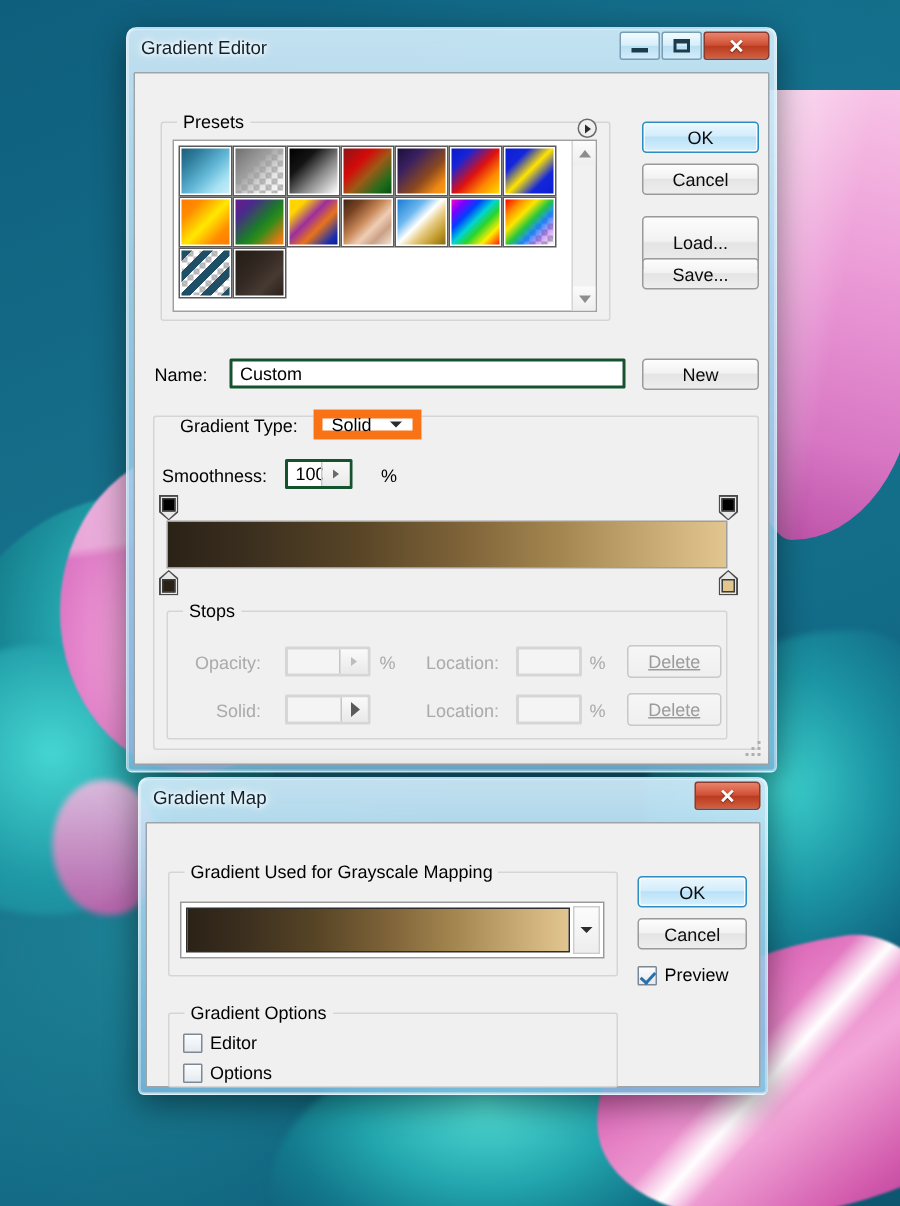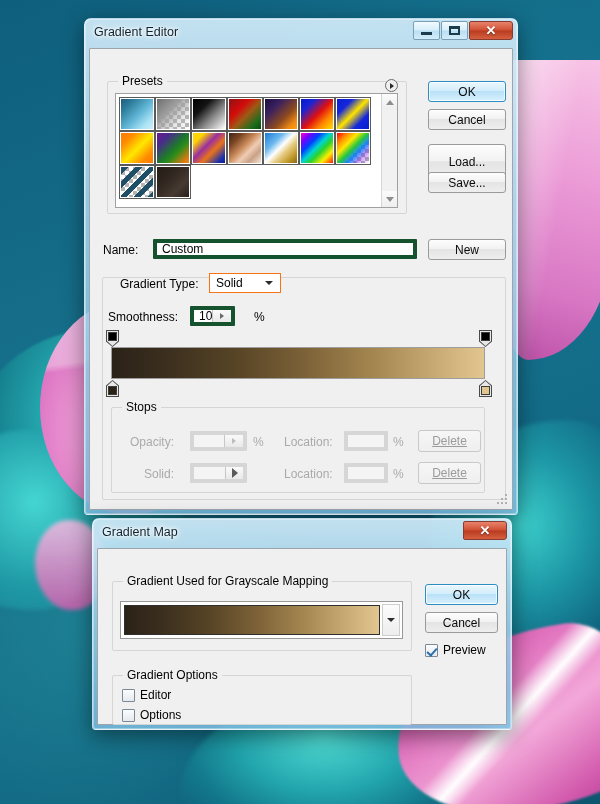--- a/index.html
+++ b/index.html
@@ -170,42 +170,42 @@
   .btn.default {
     border:1px solid #2c8dc2;
     background:linear-gradient(180deg,#eaf7fe 0%, #d4edfb 45%, #b9e1f7 50%, #d8f0fd 100%);
     box-shadow:inset 0 0 0 1px rgba(255,255,255,.8);
   }
   .btn.disabled { color:#9b9b9b; border-color:#c8c8c8;
     background:linear-gradient(180deg,#f6f6f6,#efefef);text-decoration:underline; }
 
   .field {
     position:absolute; background:#fff;
-    border:4px solid #14532d;
+    border:2px solid #14532d;
     border-radius:1px;
     font-size:12px; color:#000;
     display:flex; align-items:center;
     padding-left:5px;
   }
   .field.disabled { background:#f4f4f4; border-color:#d6d6d6; color:#b5b5b5; }
   .lbl { position:absolute; font-size:12px; color:#000; white-space:nowrap; }
   .lbl.dim { color:#aaaaaa; }
 
   .spin {
     position:absolute; width:19px; top:0; bottom:0; right:0;
     border-left:1px solid #c6c6c6;
     background:linear-gradient(180deg,#fafafa,#e9e9e9);
     display:flex; align-items:center; justify-content:center;
   }
   .tri-right { width:0;height:0;border-left:4px solid #6a6a6a;border-top:3px solid transparent;border-bottom:3px solid transparent; }
   .tri-right.dim { border-left-color:#bdbdbd; }
   .tri-down { width:0;height:0;border-top:4px solid #2b2b2b;border-left:4px solid transparent;border-right:4px solid transparent; }
 
   .combo {
-    position:absolute; background:#fff; border:1px solid #f97316;
+    position:absolute; background:#fff; border:6px solid #f97316;
     display:flex; align-items:center; padding-left:6px; font-size:12px;
   }
   .combo .arrow { position:absolute; right:7px; top:50%; margin-top:-2px; }
 
   .checkbox {
     position:absolute; width:13px; height:13px;
     border:1px solid #7c8893;
     background:linear-gradient(180deg,#fbfcfd 0%,#eef2f6 60%,#e3e9ef 100%);
     border-radius:1px;
   }

